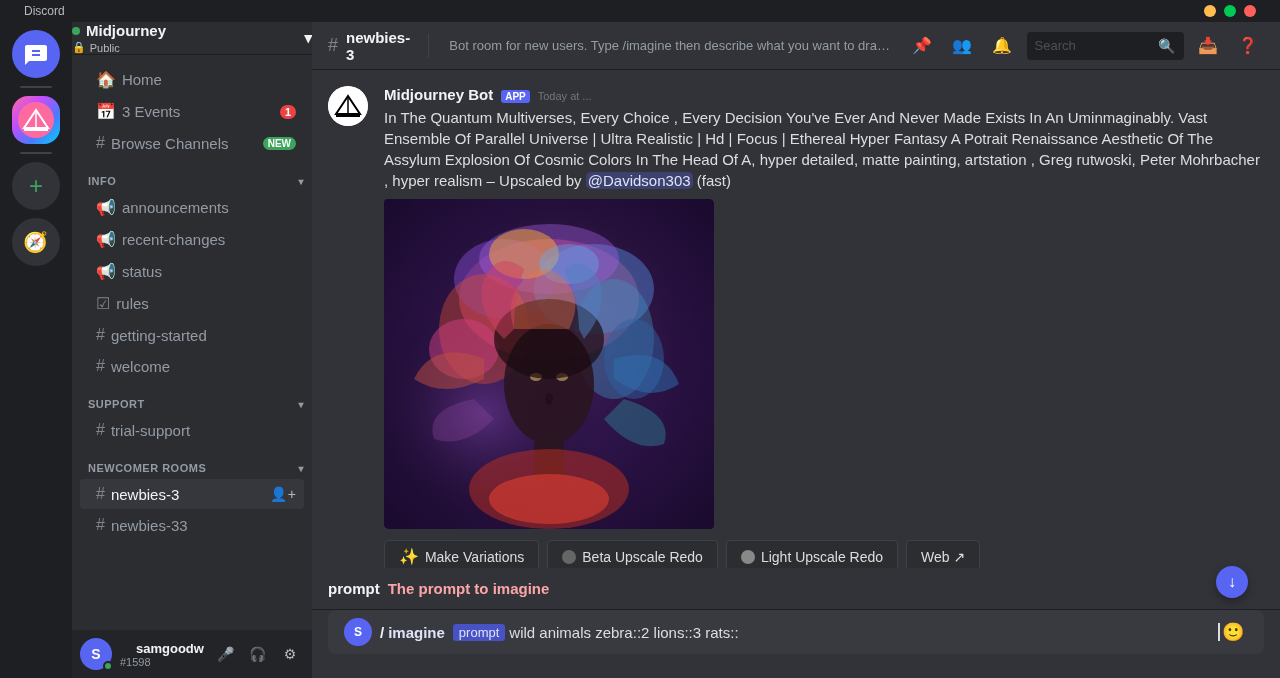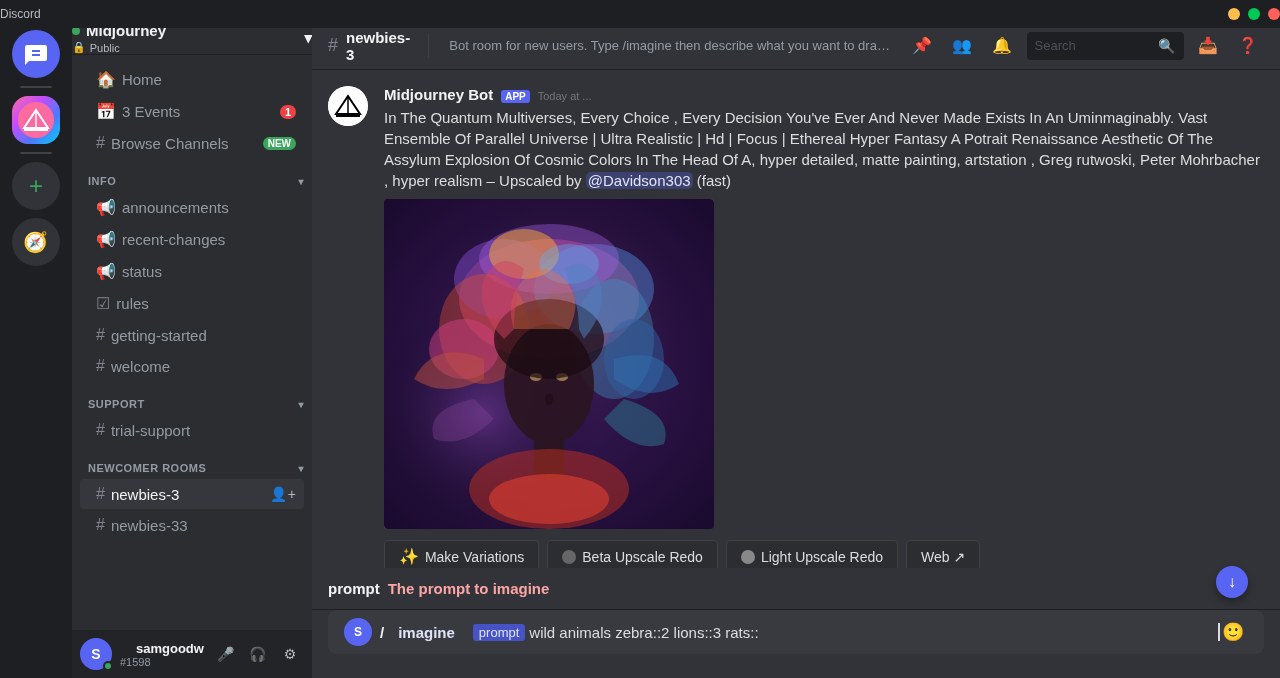--- a/index.html
+++ b/index.html
@@ -11,26 +11,26 @@
       height: 678px;
       width: 1280px;
       overflow: hidden;
       font-size: 14px;
     }
 
     
     #titlebar {
       position: fixed;
       top: 0; left: 0; right: 0;
-      height: 28px;
+      height: 22px;
       background: #1e1f22;
       display: flex;
       align-items: center;
       justify-content: space-between;
-      padding: 0 0;
+      padding: 0 24px;
       z-index: 100;
       font-size: 12px;
       color: #b5bac1;
     }
     #titlebar .ctrl-btn { width: 12px; height: 12px; border-radius: 50%; cursor: pointer; display:flex; align-items:center; justify-content:center; font-size:9px; color:transparent; }
     .ctrl-min { background: #ffbd4f; }
     .ctrl-max { background: #00ca56; }
     .ctrl-close { background: #ff6059; }
 
     
@@ -449,21 +449,21 @@
     }
     .input-slash {
       color: #f2f3f5;
       font-size: 15px;
       font-weight: 600;
     }
     .input-command {
       color: #dee3f5;
       font-size: 15px;
       font-weight: 600;
-      margin: 0 14px;
+      margin: 0 4px;
     }
     .input-tag {
       background: #4752c4;
       color: #dee3f5;
       font-size: 13px;
       padding: 1px 6px;
       border-radius: 3px;
       margin: 0 4px;
     }
     .input-text {

